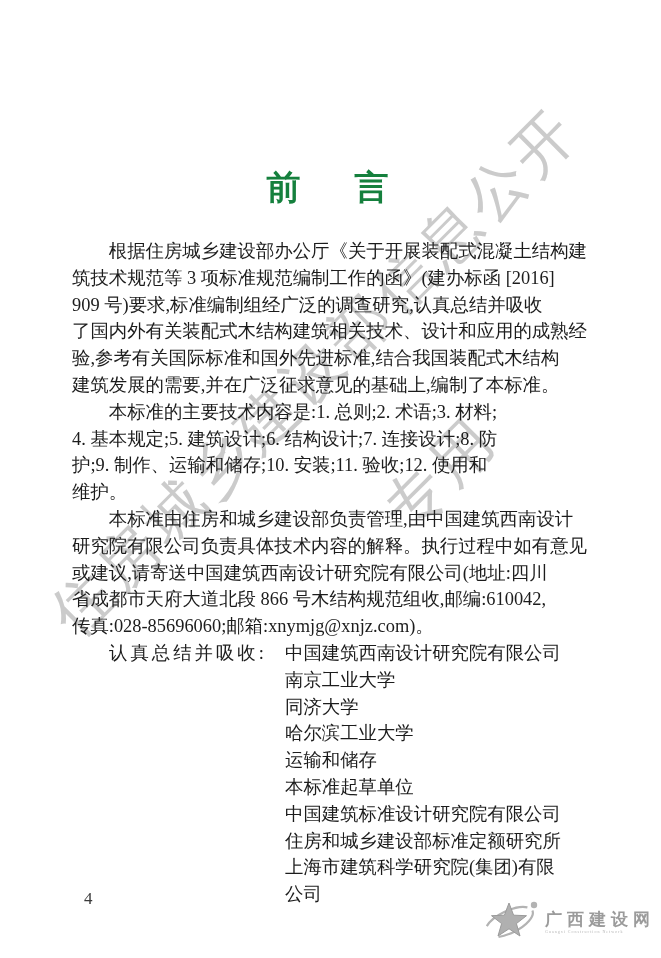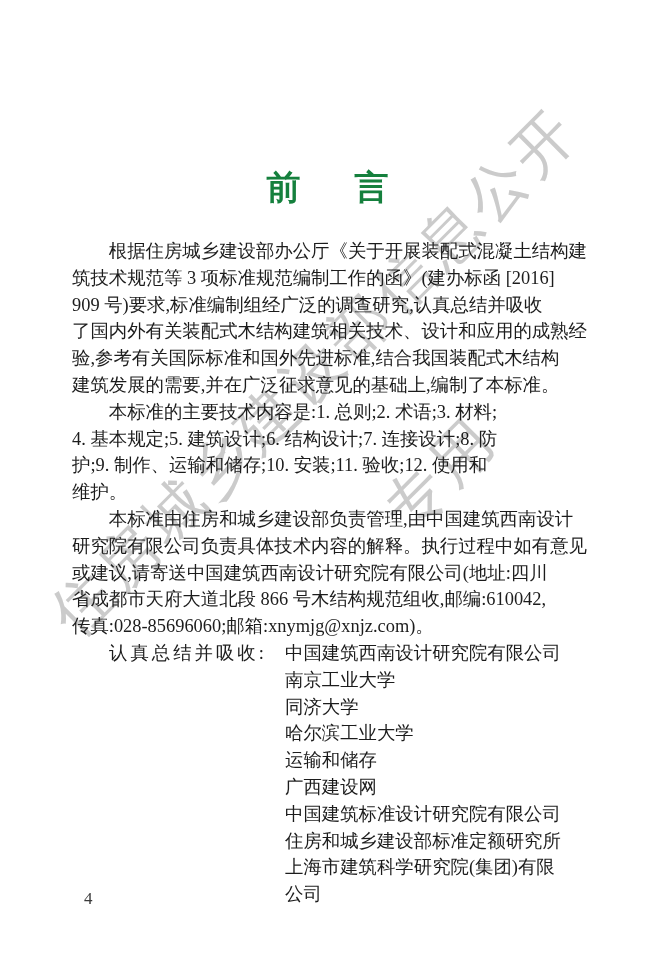--- a/index.html
+++ b/index.html
@@ -123,26 +123,39 @@
 传真:028-85696060;邮箱:xnymjg@xnjz.com)。</p>
 
       <div class="drafting">
         <span class="drafting-label">认真总结并吸收:</span>
         <div class="orgs">
           <div class="org">中国建筑西南设计研究院有限公司</div>
           <div class="org">南京工业大学</div>
           <div class="org">同济大学</div>
           <div class="org">哈尔滨工业大学</div>
           <div class="org">运输和储存</div>
-          <div class="org">广西建设网</div>
+          <div class="org">本标准起草单位</div>
           <div class="org">中国建筑标准设计研究院有限公司</div>
           <div class="org">住房和城乡建设部标准定额研究所</div>
           <div class="org">上海市建筑科学研究院(集团)有限
 公司</div>
         </div>
       </div>
     </div>
   </div>
 
   <div class="page-number">4</div>
 
+  <div class="site-logo">
+    <span>
+      <svg width="58" height="52" viewBox="0 0 58 52">
+        <ellipse cx="26" cy="28" rx="26" ry="11" transform="rotate(-26 26 28)" fill="none" stroke="#b3b3b3" stroke-width="2.2" stroke-dasharray="46 22"></ellipse>
+        <path d="M26 9 L30.6 21.2 L43.5 21.7 L33.4 29.6 L37 42 L26 34.8 L15 42 L18.6 29.6 L8.5 21.7 L21.4 21.2 Z" fill="#b0b0b0" stroke="#9a9a9a" stroke-width="1"></path>
+        <circle cx="51" cy="11" r="3.2" fill="#b3b3b3"></circle>
+      </svg>
+    </span>
+    <span class="logo-textcol">
+      <span class="logo-name">广西建设网</span>
+      <span class="logo-tagline">Guangxi Construction Network</span>
+    </span>
+  </div>
 
 </div>
 
 </body></html>

